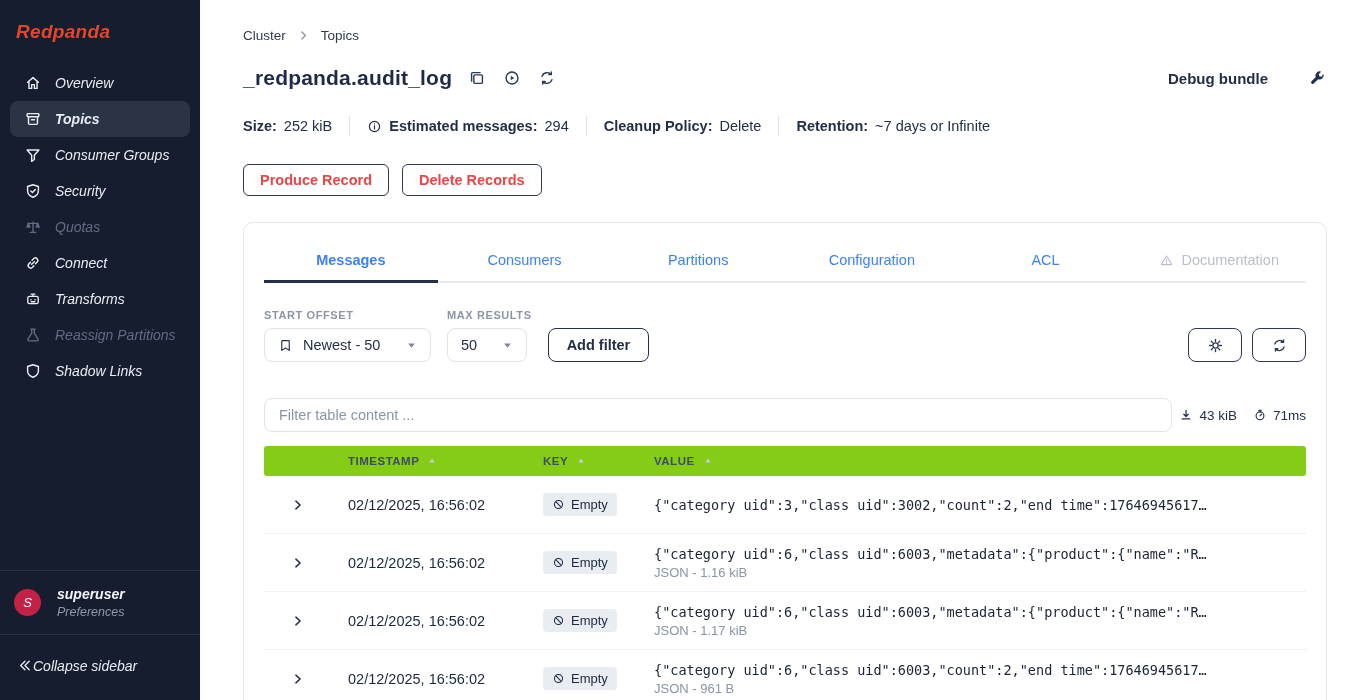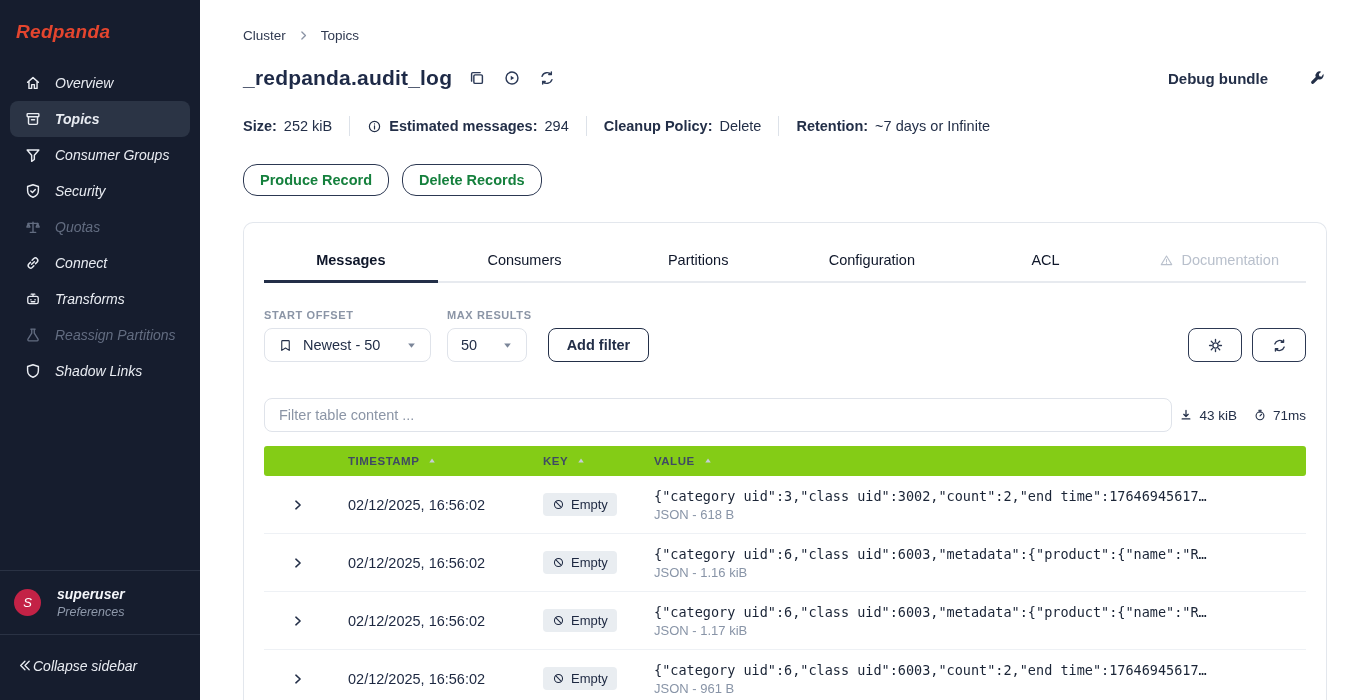--- a/index.html
+++ b/index.html
@@ -42,27 +42,27 @@
   .wrench-btn svg { width:19px; height:19px; }
 
   .stats { display:flex; align-items:center; margin-top:26px; font-size:14.5px; color:#232f48; }
   .stat { display:flex; align-items:center; gap:7px; }
   .stat-label { font-weight:700; }
   .stat-div { width:1px; height:20px; background:#dde2e9; margin:0 17px; }
   .info-ic { display:flex; color:#232f48; }
   .info-ic svg { width:15px; height:15px; }
 
   .actions { display:flex; gap:13px; margin-top:28px; }
-  .btn-outline { border:1px solid #2c3852; border-radius:14px; height:32px; padding:0 16px; display:flex; align-items:center; font-size:14.5px; font-weight:600; color:#15803d; background:#fff; cursor:pointer; }
+  .btn-outline { border:1px solid #2c3852; border-radius:6px; height:32px; padding:0 16px; display:flex; align-items:center; font-size:14.5px; font-weight:600; color:#ef4444; background:#fff; cursor:pointer; }
 
   
   .card { margin-top:26px; height:478px; border:1px solid #e3e7ed; border-bottom:none; border-radius:10px 10px 0 0; padding:24px 20px 0; overflow:hidden; }
 
   .tabs { display:flex; border-bottom:2px solid #e7eaef; }
-  .tab { flex:1; display:flex; justify-content:center; align-items:center; gap:7px; padding:5px 0 12px; margin-bottom:-2px; border-bottom:3px solid transparent; font-size:14.5px; color:#0f172a; cursor:pointer; }
+  .tab { flex:1; display:flex; justify-content:center; align-items:center; gap:7px; padding:5px 0 12px; margin-bottom:-2px; border-bottom:3px solid transparent; font-size:14.5px; color:#3b82f6; cursor:pointer; }
   .tab.active { font-weight:700; border-bottom-color:#232f48; }
   .tab.disabled { color:#b9c0cc; cursor:default; }
   .tab svg { width:15px; height:15px; }
 
   .filter-row { display:flex; align-items:flex-end; margin-top:26px; }
   .fgroup { display:flex; flex-direction:column; gap:7px; margin-right:16px; }
   .flabel { font-size:11px; font-weight:600; color:#8b95a6; letter-spacing:.6px; }
   .select { height:34px; border:1px solid #dfe3ea; border-radius:8px; background:#fff; display:flex; align-items:center; gap:10px; padding:0 13px; font-size:14.5px; color:#232f48; cursor:pointer; }
   .select.offset { width:167px; }
   .select.results { width:80px; }
@@ -430,21 +430,20 @@
                   <svg viewBox="0 0 20 20" fill="none" stroke="currentColor" stroke-width="1.6">
                     <circle cx="10" cy="10" r="6.2"></circle>
                     <path d="M5.7 5.7 L14.3 14.3"></path>
                   </svg>
                 </span>
               <span>Empty</span>
             </span>
           </div>
           <div class="val-cell">
             <div class="val-json">{"category_uid":3,"class_uid":3002,"count":2,"end_time":17646945617…</div>
-            <div class="val-meta">JSON - 618 B</div>
           </div>
         </div>
 
         <div class="trow">
           <div class="expander">
             <svg viewBox="0 0 20 20" fill="none" stroke="currentColor" stroke-width="2.2" stroke-linecap="round" stroke-linejoin="round">
                 <path d="M7 4.5 L13 10 L7 15.5"></path>
               </svg>
           </div>
           <div class="ts-cell">02/12/2025, 16:56:02</div>

